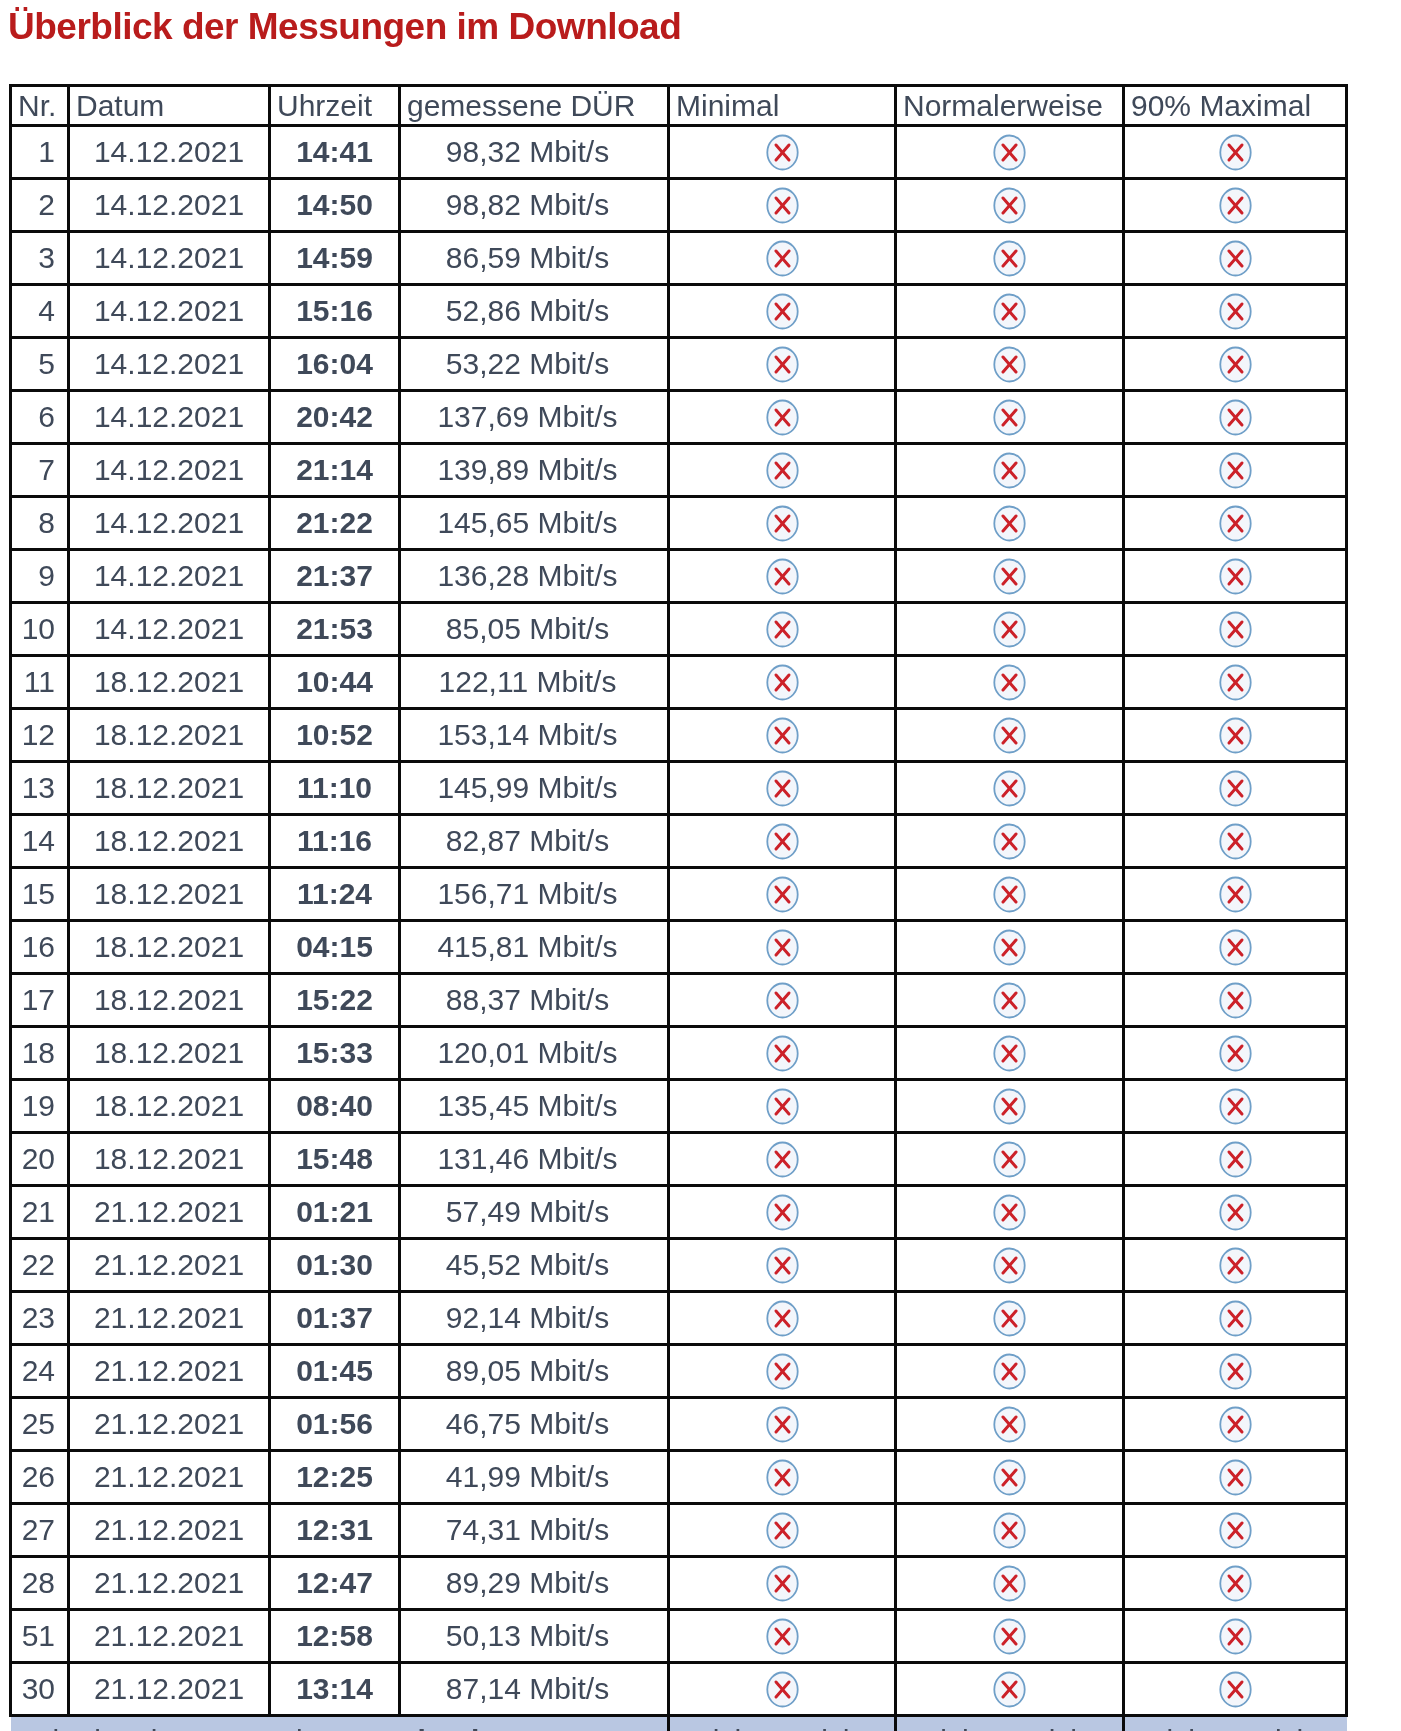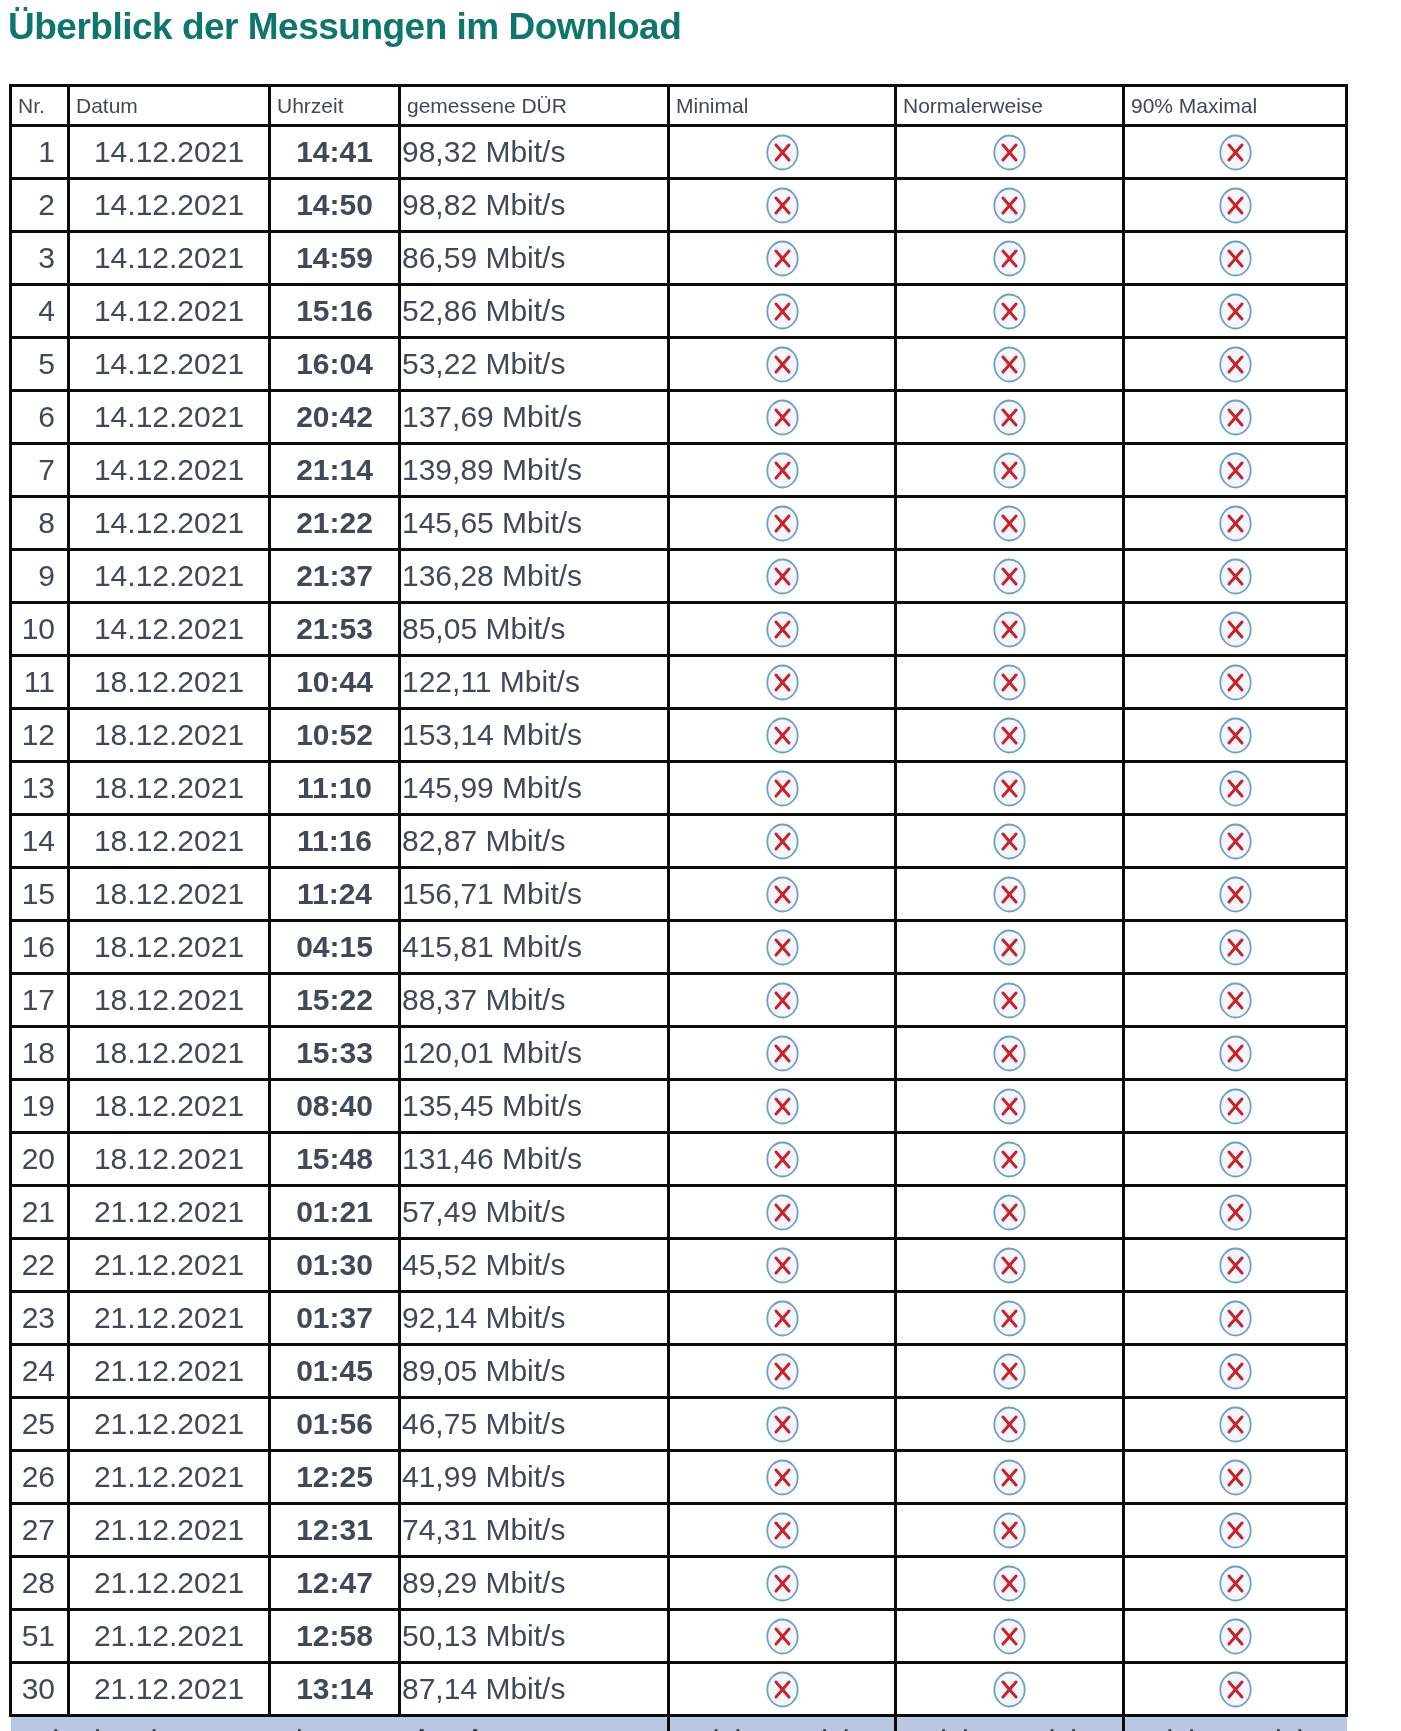--- a/index.html
+++ b/index.html
@@ -2,38 +2,38 @@
 <html lang="de"><head>
 <meta charset="utf-8">
 <style>
   html,body{margin:0;padding:0;}
   body{
     width:1401px;height:1731px;background:#ffffff;
     font-family:"Liberation Sans","DejaVu Sans",sans-serif;
     color:#3f4959;-webkit-font-smoothing:antialiased;
   }
   .page-title{
-    margin:6px 0 0 8px;font-size:37px;font-weight:bold;color:#0f766e;
+    margin:6px 0 0 8px;font-size:37px;font-weight:bold;color:#b91c1c;
     letter-spacing:-0.5px;
   }
   table.meas{
     border-collapse:collapse;table-layout:fixed;
     width:1336px;margin:36px 0 0 9px;
     font-size:30px;color:#3f4959;
   }
   th,td{border:3px solid #0b0b0b;overflow:hidden;white-space:nowrap;}
   th{
     font-weight:normal;text-align:left;height:37px;
-    padding:0 0 0 6px;font-size:21px;
+    padding:0 0 0 6px;font-size:30px;
   }
   tbody td{height:48px;}
   .c-nr{text-align:right;padding-right:12px;}
   .c-datum{text-align:center;}
   .c-uhrzeit{text-align:center;font-weight:bold;}
-  .c-duer{text-align:left;padding-right:14px;}
+  .c-duer{text-align:center;padding-right:14px;}
   .c-icon{text-align:center;}
   .cross{display:inline-block;vertical-align:middle;line-height:0;}
   tfoot td{
     background:#b9c7e2;height:46px;
     border-top:3px solid #0b0b0b;border-bottom:4px solid #0b0b0b;
   }
   td.f-label{border-left:none;text-align:left;padding-left:12px;}
   td.f-val{text-align:center;}
   td.f-last{border-right:none;}
   td.f-label b{font-weight:bold;}

